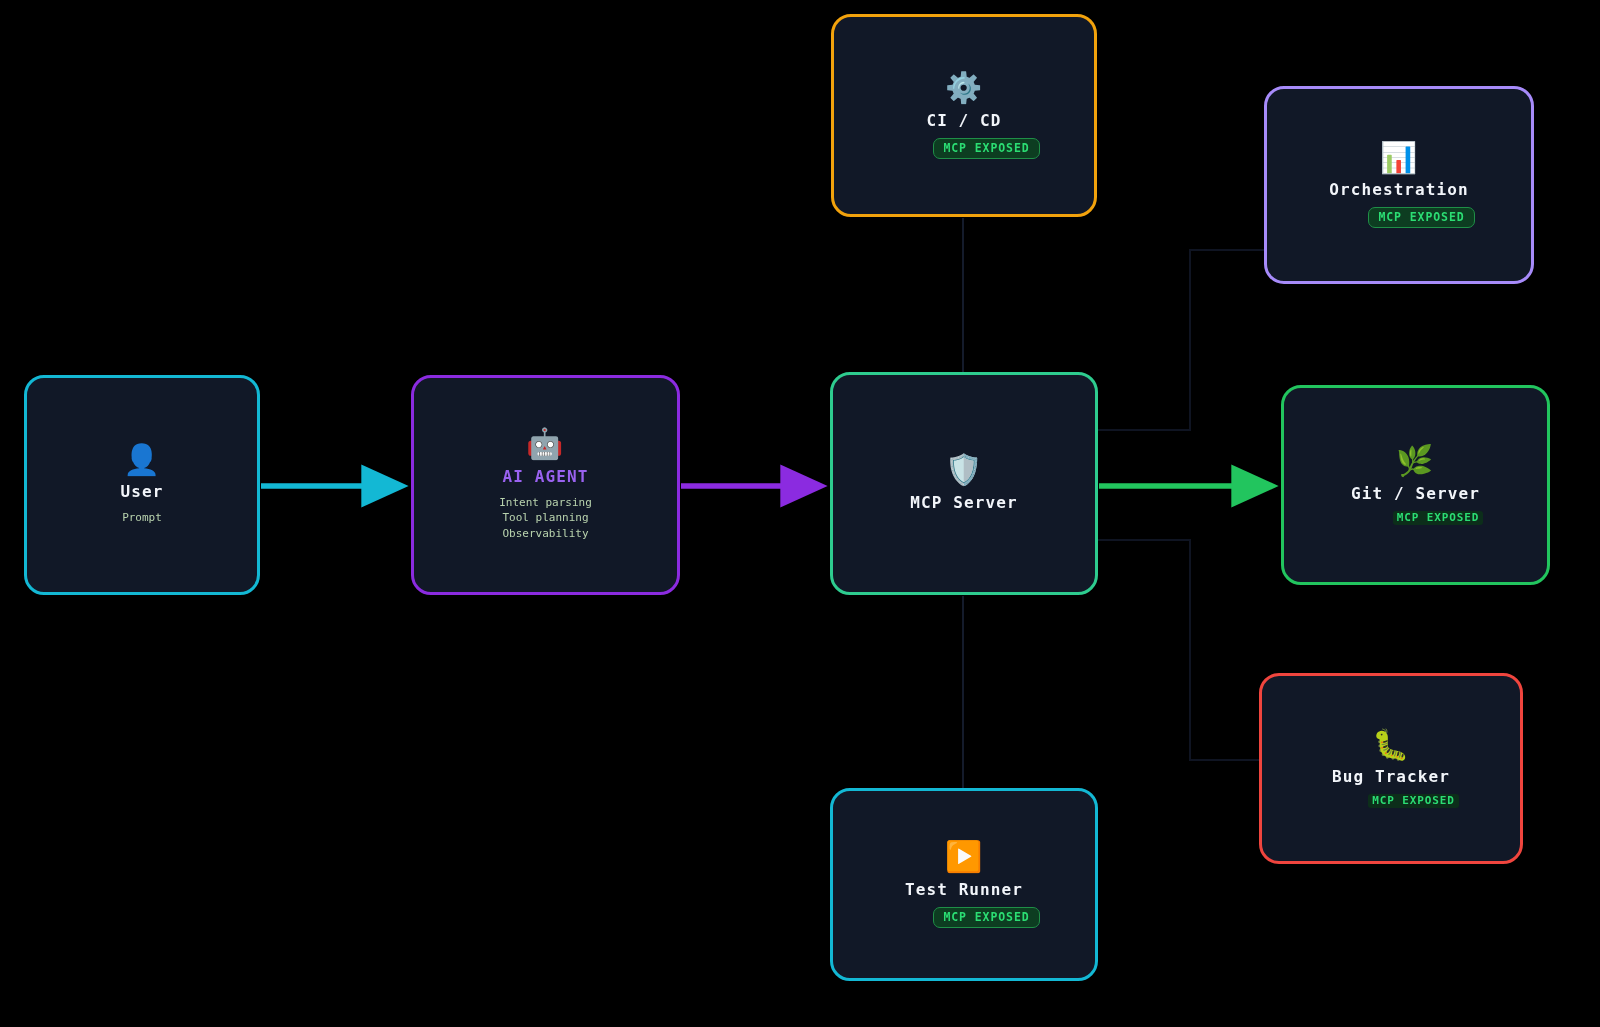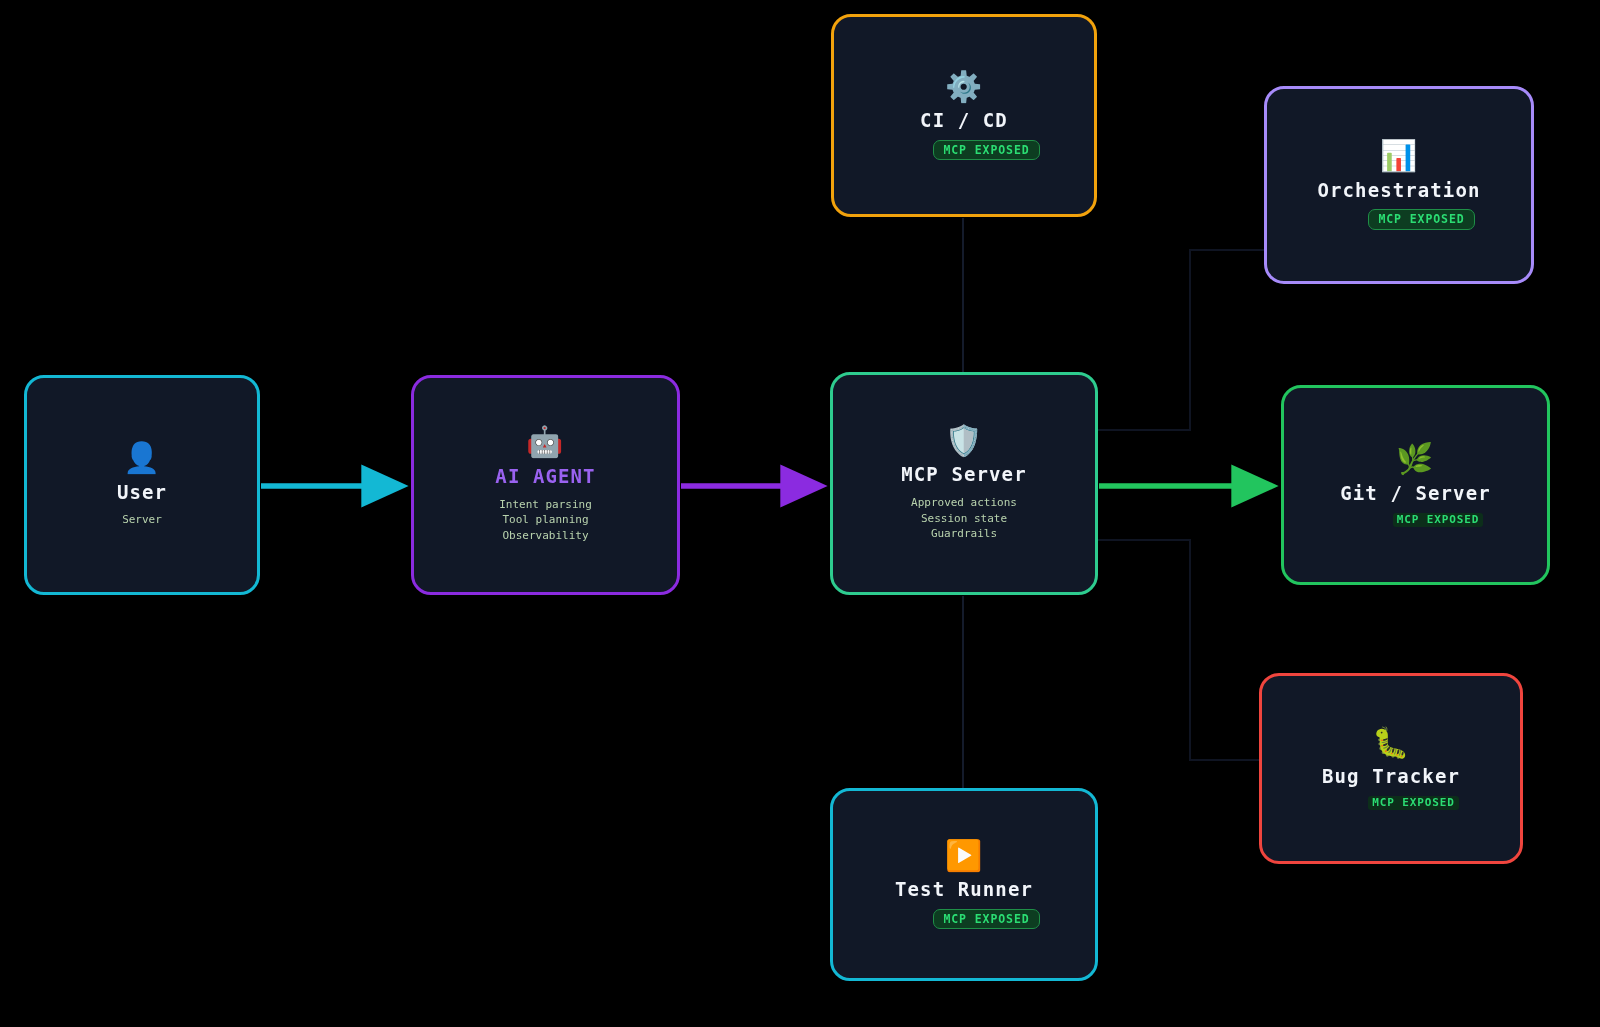--- a/index.html
+++ b/index.html
@@ -41,21 +41,21 @@
   }
   .node-emoji {
     font-size: 30px;
     line-height: 1.05;
     margin-bottom: 7px;
     font-family: "DejaVu Sans", sans-serif;
   }
   .node-title {
     font-family: "DejaVu Sans Mono", "Liberation Mono", monospace;
     font-weight: bold;
-    font-size: 19px;
+    font-size: 16px;
     letter-spacing: 1.1px;
     color: #f2f5fa;
     line-height: 1.25;
     white-space: nowrap;
     text-align: center;
   }
   .node-title.accent-purple { color: #9a62f0; }
   .node-sub {
     font-family: "DejaVu Sans Mono", "Liberation Mono", monospace;
     font-size: 11px;
@@ -123,42 +123,37 @@
 
     <line x1="261" y1="486" x2="402" y2="486" stroke="#13b8d4" stroke-width="5.5" marker-end="url(#ah-cyan)"></line>
     <line x1="681" y1="486" x2="821" y2="486" stroke="#8b2be0" stroke-width="5.5" marker-end="url(#ah-purple)"></line>
     <line x1="1099" y1="486" x2="1272" y2="486" stroke="#22c55e" stroke-width="5.5" marker-end="url(#ah-green)"></line>
   </svg>
 
   <div class="node" id="node-user">
     <div class="node-emoji">👤</div>
     <div class="node-title">User</div>
     <div class="node-sub">
-      <div>Server</div>
+      <div>Prompt</div>
     </div>
   </div>
 
   <div class="node" id="node-agent">
     <div class="node-emoji">🤖</div>
     <div class="node-title accent-purple">AI AGENT</div>
     <div class="node-sub">
       <div>Intent parsing</div>
       <div>Tool planning</div>
       <div>Observability</div>
     </div>
   </div>
 
   <div class="node" id="node-mcp">
     <div class="node-emoji">🛡️</div>
     <div class="node-title">MCP Server</div>
-    <div class="node-sub">
-      <div>Approved actions</div>
-      <div>Session state</div>
-      <div>Guardrails</div>
-    </div>
   </div>
 
   <div class="node" id="node-git">
     <div class="node-emoji">🌿</div>
     <div class="node-title">Git / Server</div>
     <div class="badge plain">MCP EXPOSED</div>
   </div>
 
   <div class="node" id="node-cicd">
     <div class="node-emoji">⚙️</div>

